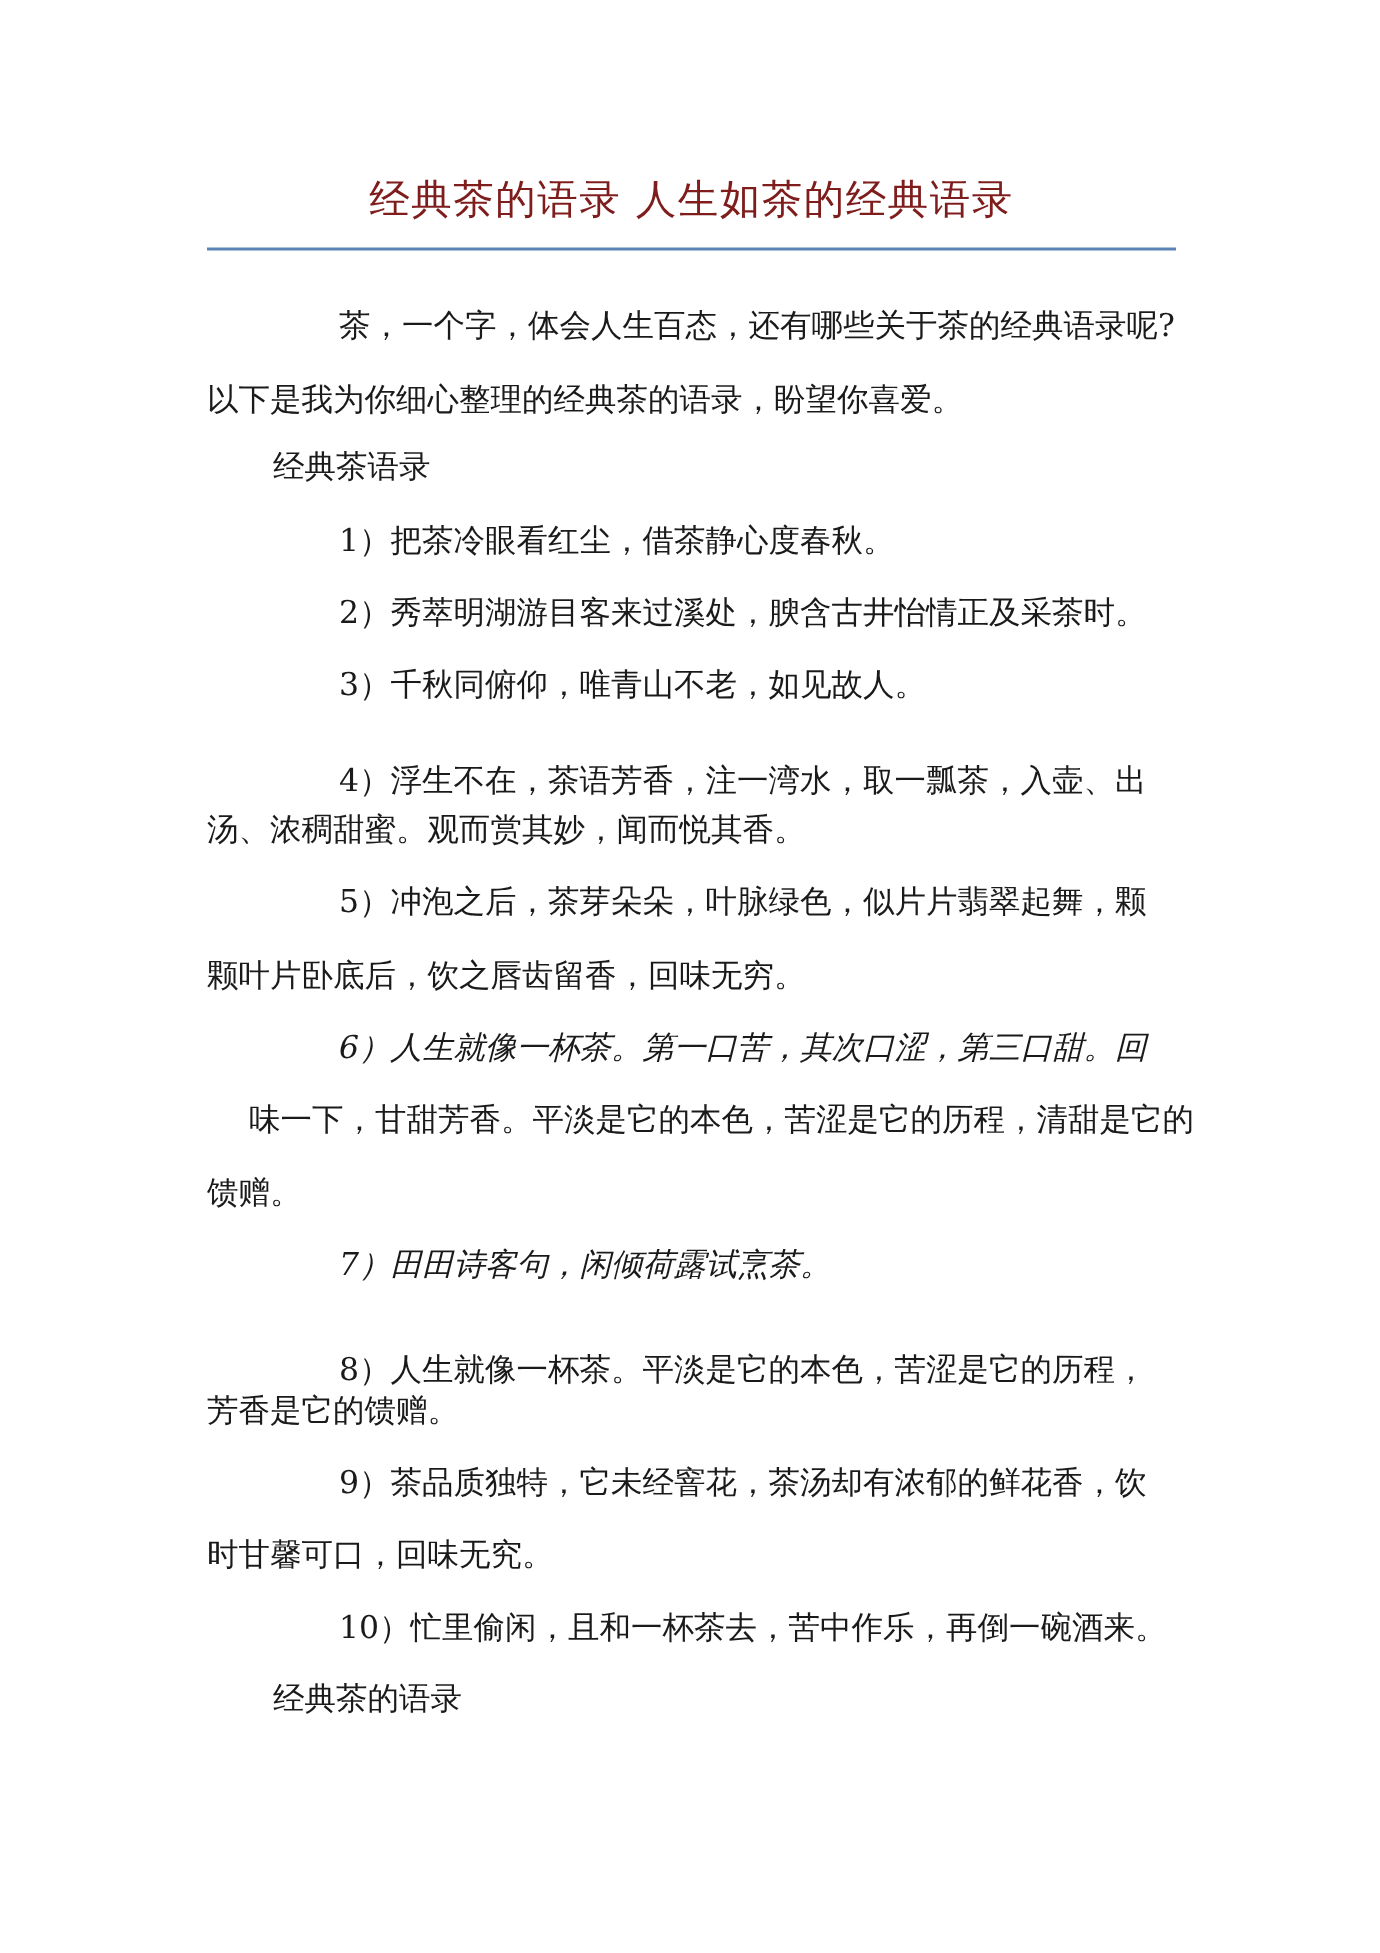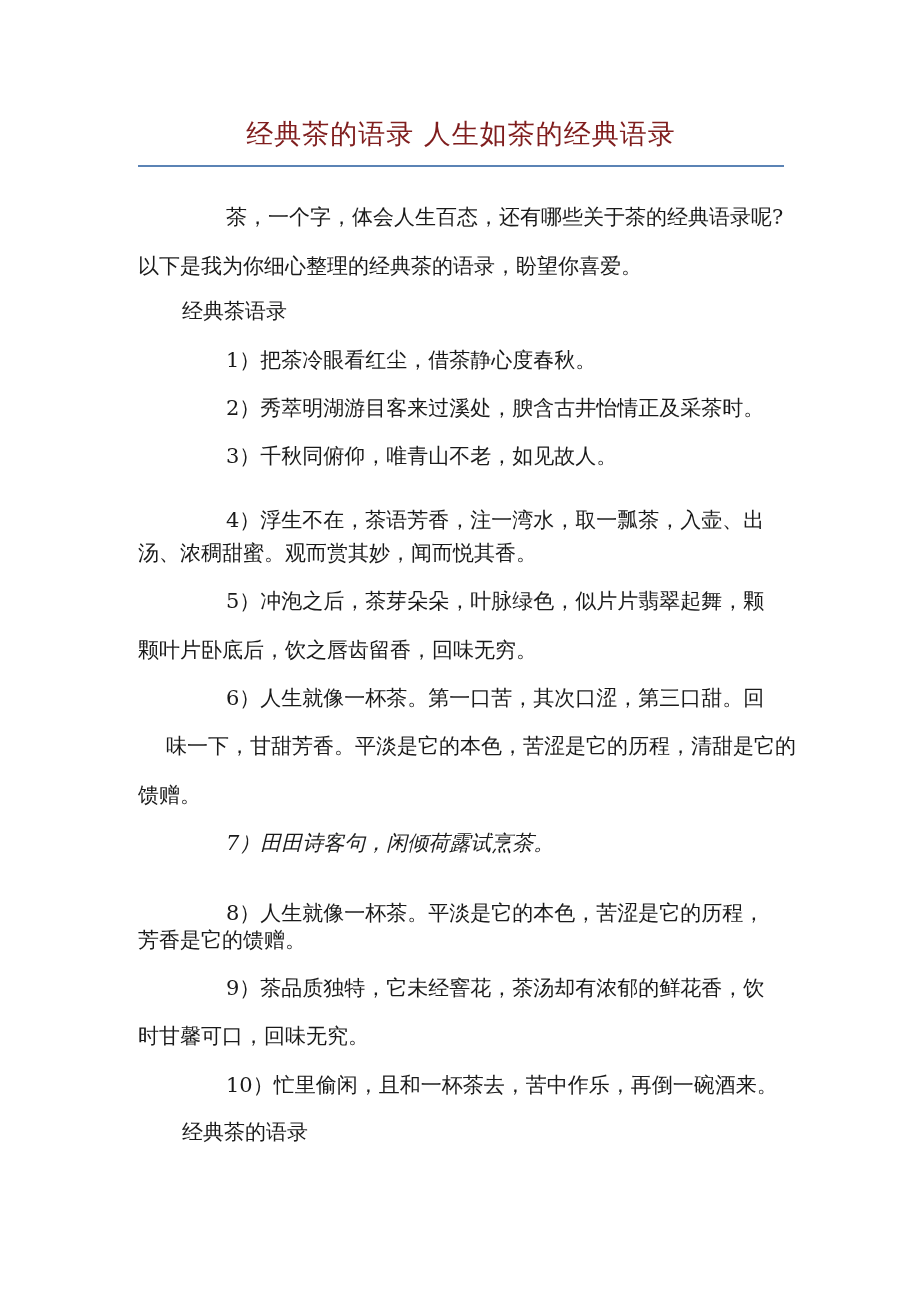--- a/index.html
+++ b/index.html
@@ -66,21 +66,21 @@
   <div class="line indent2" style="top:346px;">1）把茶冷眼看红尘，借茶静心度春秋。</div>
   <div class="line indent2" style="top:394px;">2）秀萃明湖游目客来过溪处，腴含古井怡情正及采茶时。</div>
   <div class="line indent2" style="top:442px;">3）千秋同俯仰，唯青山不老，如见故人。</div>
 
   <div class="line indent2" style="top:484px;margin-top:22px;">4）浮生不在，茶语芳香，注一湾水，取一瓢茶，入壶、出</div>
   <div class="line" style="top:539px;">汤、浓稠甜蜜。观而赏其妙，闻而悦其香。</div>
 
   <div class="line indent2" style="top:587px;">5）冲泡之后，茶芽朵朵，叶脉绿色，似片片翡翠起舞，颗</div>
   <div class="line" style="top:636px;">颗叶片卧底后，饮之唇齿留香，回味无穷。</div>
 
-  <div class="line indent2" style="top:684px;">6）人生就像一杯茶。第一口苦，其次口涩，第三口甜。回</div>
+  <div class="line indent2" style="top:684px;font-style:italic;">6）人生就像一杯茶。第一口苦，其次口涩，第三口甜。回</div>
   <div class="line" style="top:732px;margin-left:28px;">味一下，甘甜芳香。平淡是它的本色，苦涩是它的历程，清甜是它的</div>
   <div class="line" style="top:781px;">馈赠。</div>
 
   <div class="line indent2" style="top:829px;font-style:italic;">7）田田诗客句，闲倾荷露试烹茶。</div>
 
   <div class="line indent2" style="top:857px;margin-top:42px;">8）人生就像一杯茶。平淡是它的本色，苦涩是它的历程，</div>
   <div class="line" style="top:926px;">芳香是它的馈赠。</div>
 
   <div class="line indent2" style="top:974px;text-align:right;">9）茶品质独特，它未经窨花，茶汤却有浓郁的鲜花香，饮</div>
   <div class="line" style="top:1022px;">时甘馨可口，回味无究。</div>

